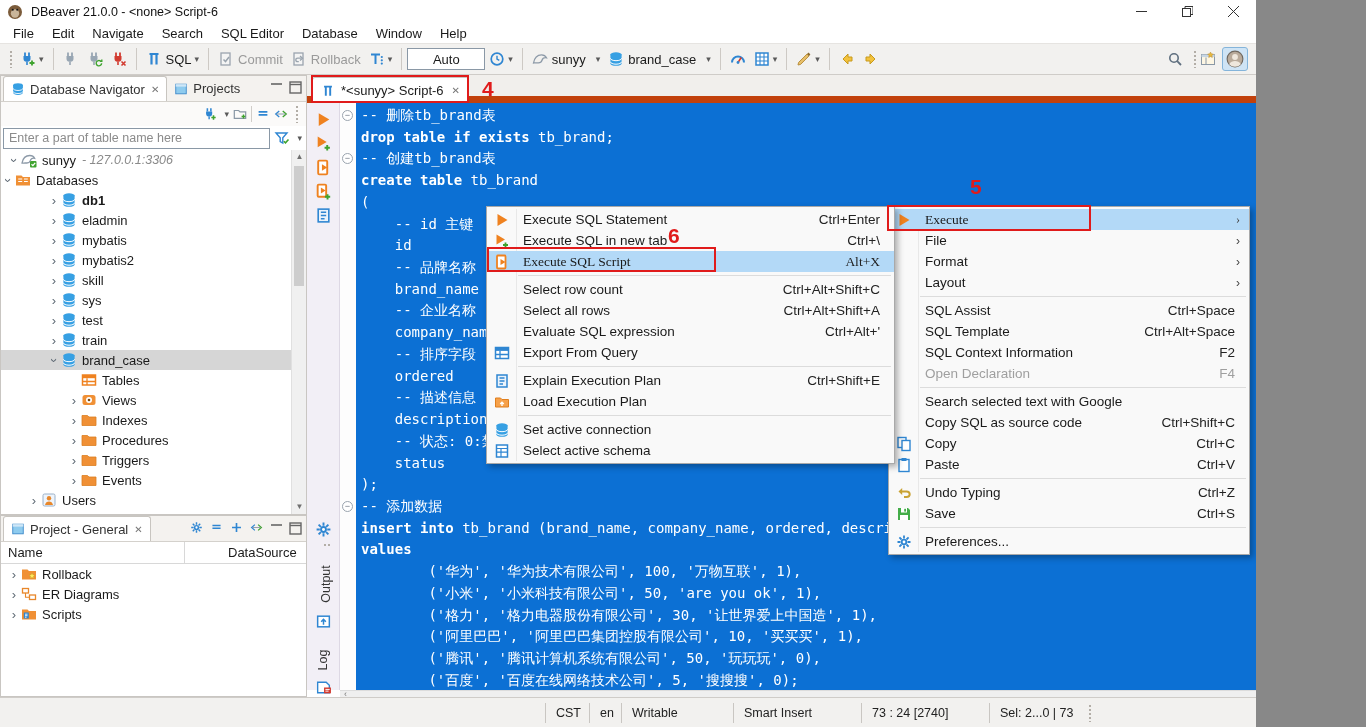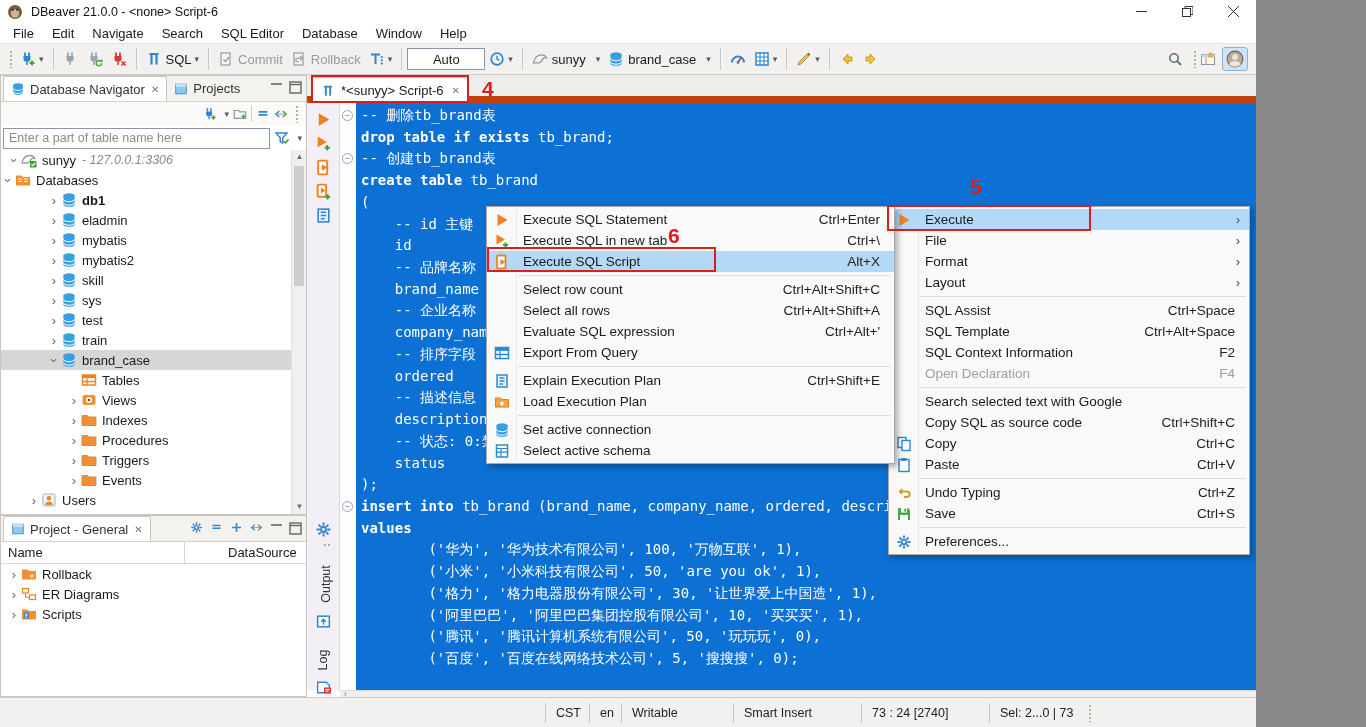--- a/index.html
+++ b/index.html
@@ -97,21 +97,21 @@
   .vscroll-ed .thumb { position:absolute; left:2px; right:2px; top:14px; height:210px; background:#c9c9c9; }
   .overview { position:absolute; left:1054px; top:28px; width:5px; height:587px; background:#f7f7f7; }
   .overview .mark { position:absolute; left:0; width:5px; top:32px; height:46px; background:#3f3f3f; }
   .hscroll { position:absolute; left:33px; top:615px; width:1008px; height:7px; background:#efefef; border-top:1px solid #dcdcdc; }
   .hscroll .lt { position:absolute; left:4px; top:-2px; font-size:9px; color:#777; }
 
   
   .menu { position:absolute; background:#f9f9f9; border:1px solid #ararar; border:1px solid #a9a9a9; box-shadow:3px 3px 6px rgba(0,0,0,.3); padding:2px 0; z-index:50; font-size:13.5px; }
   .menu::before { content:""; position:absolute; left:29px; top:2px; bottom:2px; border-left:1px solid #e8e8e8; }
   .mi { height:21px; display:flex; align-items:center; position:relative; }
-  .mi.hl { background:#b3d9f7; }
+  .mi.hl { background:#b3d9f7;font-family:Liberation Serif, serif; }
   .mi .ic { width:22px; margin-left:4px; display:flex; justify-content:center; flex:none; }
   .mi .lbl { margin-left:10px; white-space:nowrap; }
   .mi .sc { margin-left:auto; padding-right:14px; white-space:nowrap; color:#222; }
   .mi .sub { margin-left:auto; padding-right:9px; color:#444; font-size:12px; }
   .mi.dis .lbl, .mi.dis .sc { color:#9f9f9f; }
   .msep { height:1px; background:#dcdcdc; margin:3px 3px 3px 31px; }
 
   
   .redbox { position:absolute; border:2px solid #e01b1b; z-index:70; pointer-events:none; }
   .rednum { position:absolute; color:#e01b1b; font-size:21px; font-weight:bold; z-index:70; font-family:"Liberation Sans",sans-serif; }
@@ -814,20 +814,21 @@
         <div class="cl">    brand_name</div>
         <div class="cl">    -- 企业名称</div>
         <div class="cl">    company_name</div>
         <div class="cl">    -- 排序字段</div>
         <div class="cl">    ordered</div>
         <div class="cl">    -- 描述信息</div>
         <div class="cl">    description</div>
         <div class="cl">    -- 状态: 0:禁用 1:启用</div>
         <div class="cl">    status</div>
         <div class="cl">);</div>
+        <div class="cl">-- 添加数据</div>
         <div class="cl"><b>insert into</b><span> tb_brand (brand_name, company_name, ordered, description, status)</span></div>
         <div class="cl"><b>values</b></div>
         <div class="cl">        ('华为', '华为技术有限公司', 100, '万物互联', 1),</div>
         <div class="cl">        ('小米', '小米科技有限公司', 50, 'are you ok', 1),</div>
         <div class="cl">        ('格力', '格力电器股份有限公司', 30, '让世界爱上中国造', 1),</div>
         <div class="cl">        ('阿里巴巴', '阿里巴巴集团控股有限公司', 10, '买买买', 1),</div>
         <div class="cl">        ('腾讯', '腾讯计算机系统有限公司', 50, '玩玩玩', 0),</div>
         <div class="cl">        ('百度', '百度在线网络技术公司', 5, '搜搜搜', 0);</div>
       </div>
 

